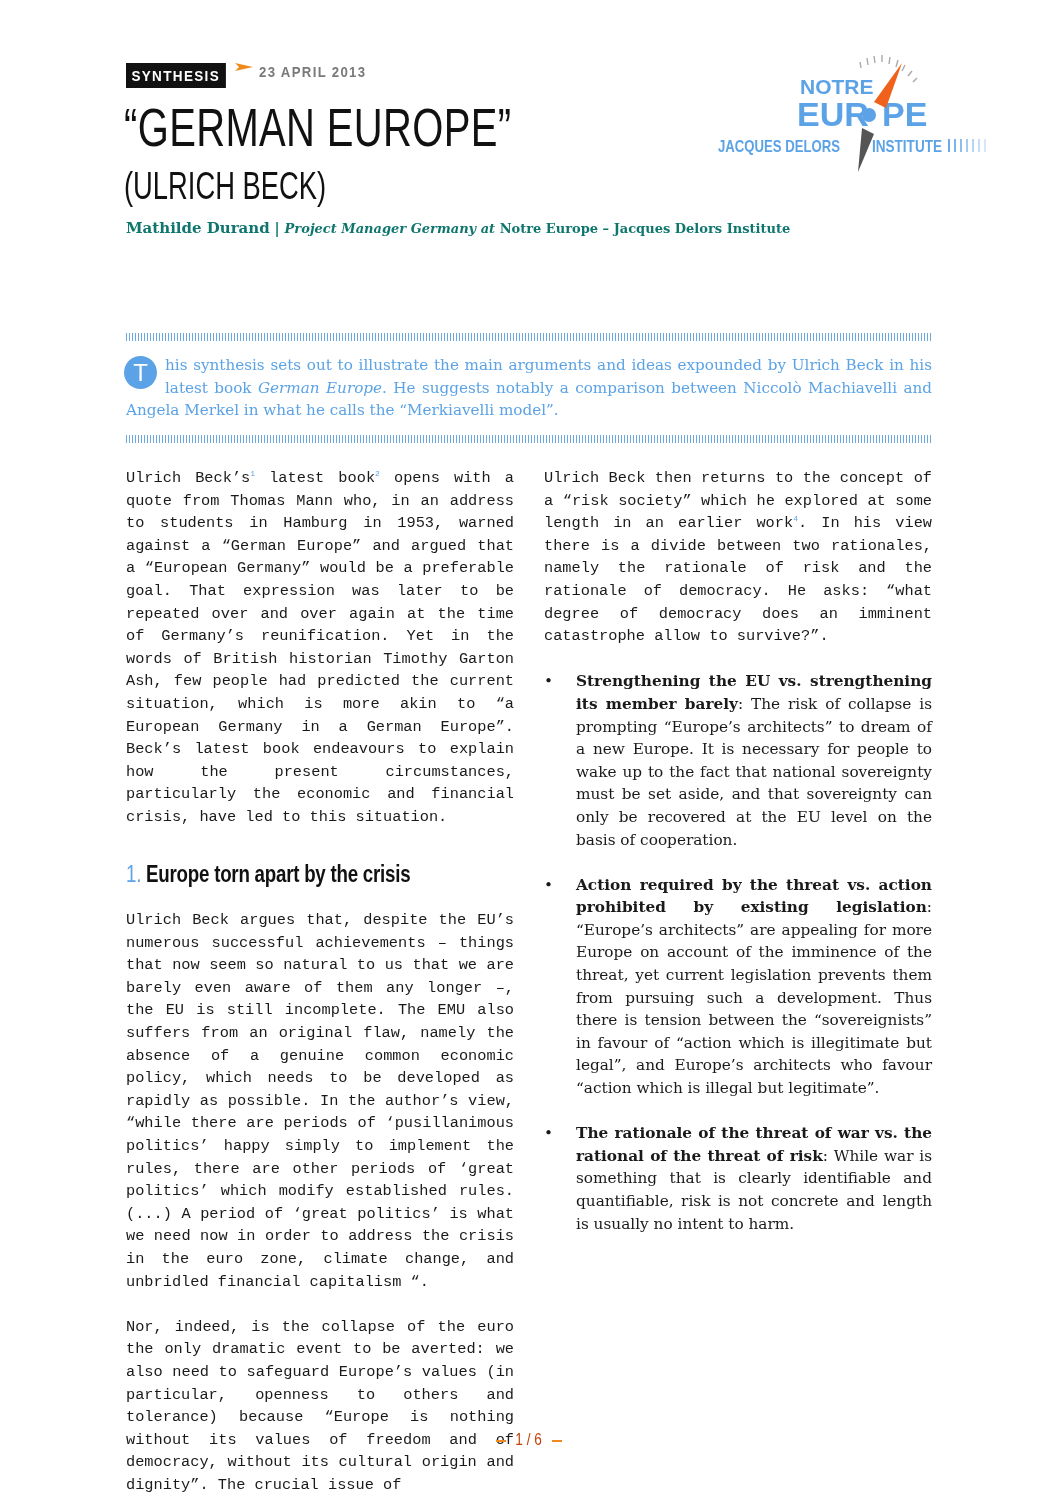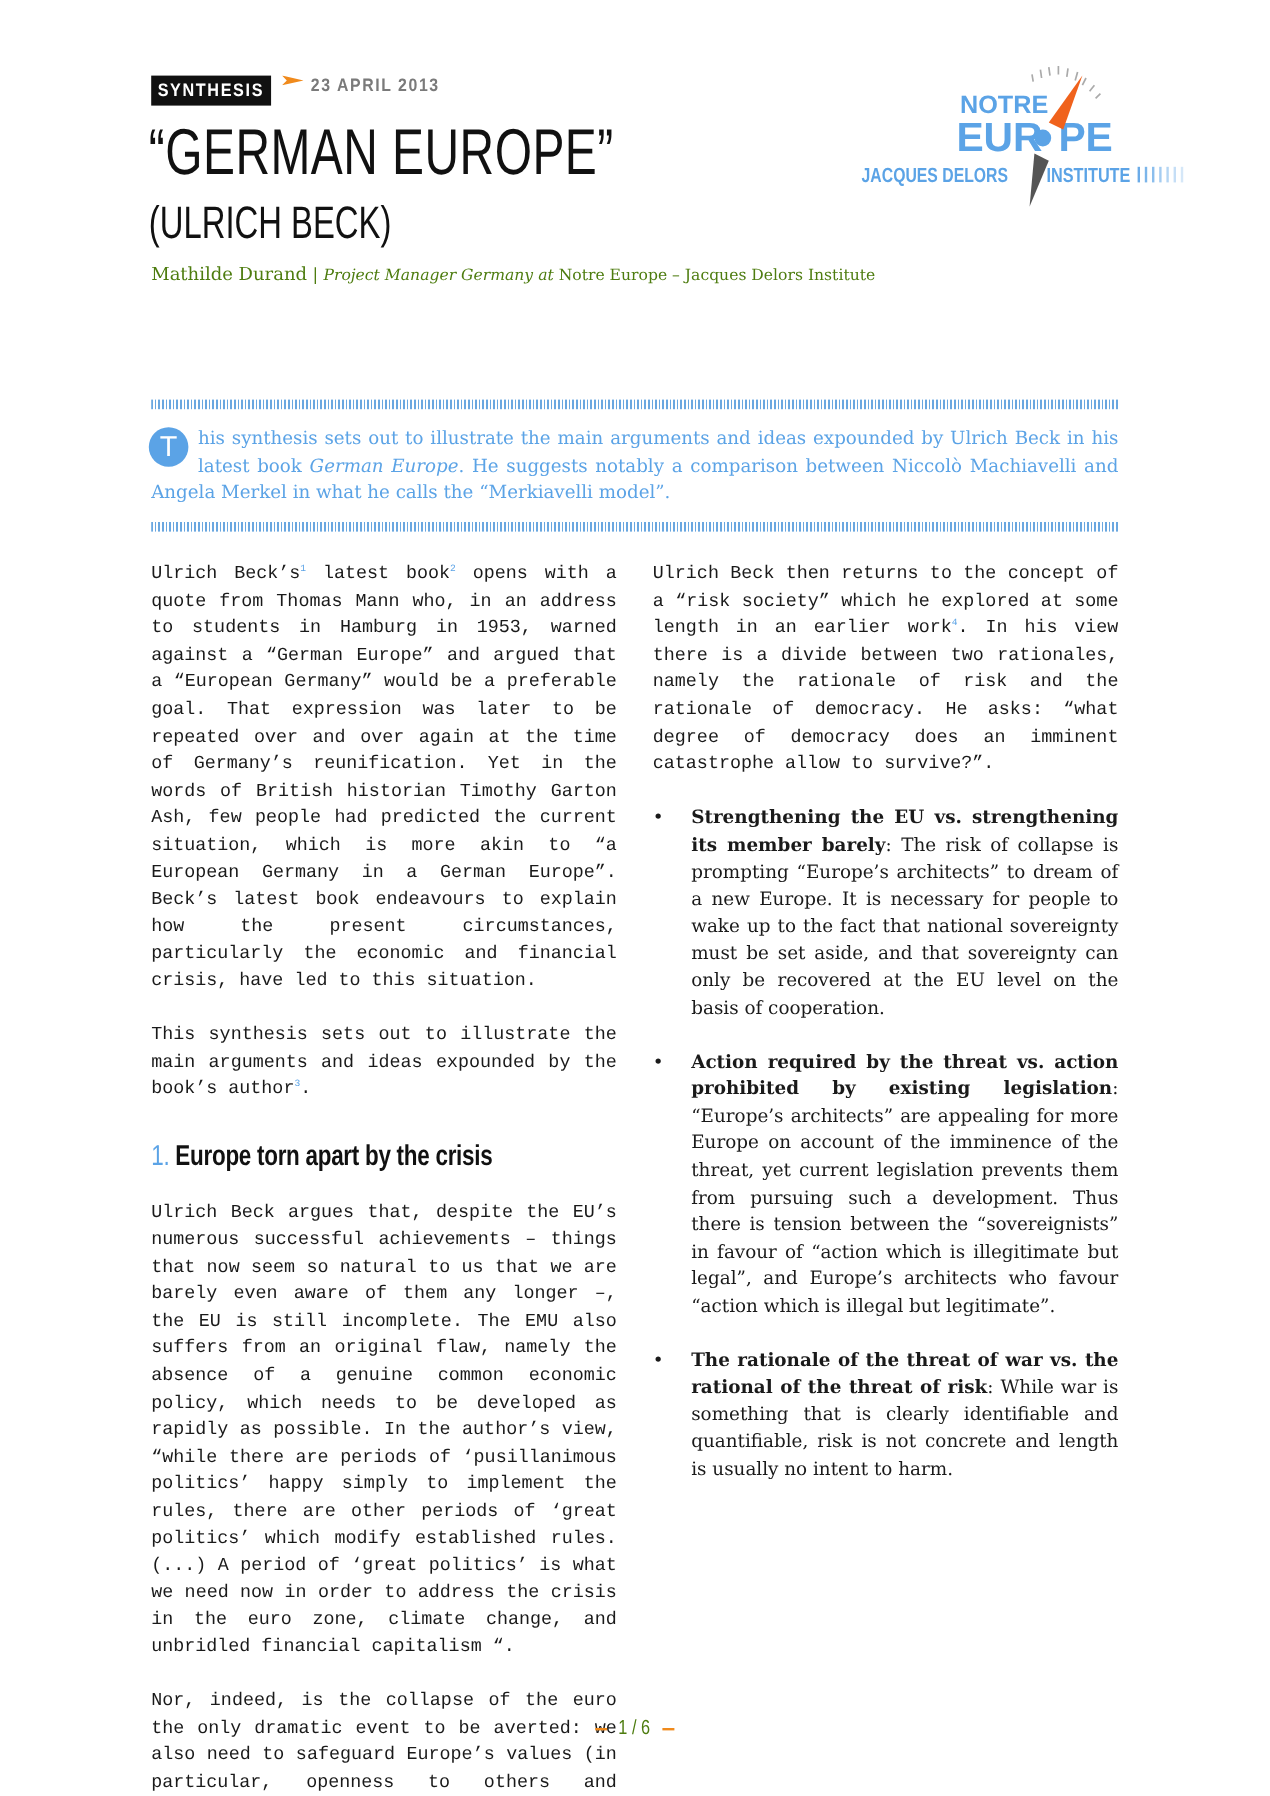--- a/index.html
+++ b/index.html
@@ -3,37 +3,37 @@
 <meta charset="utf-8">
 <style>
   html, body { margin:0; padding:0; background:#fff; }
   body { width:1058px; height:1497px; position:relative; overflow:hidden; font-family:"DejaVu Serif", serif; color:#1a1a1a; }
   .header-row { position:absolute; left:126px; top:63px; height:27px; display:flex; align-items:flex-start; }
   .tag { background:#111; color:#fff; font-family:"Liberation Sans", sans-serif; font-weight:bold; font-size:15px; letter-spacing:1.5px; padding:4px 6px; transform:scaleX(0.9); transform-origin:left; }
   .arrow { width:18px; height:8px; margin-left:-2px; margin-right:6px; }
   .date { font-family:"Liberation Sans", sans-serif; font-weight:bold; color:#7a7a7a; font-size:15px; letter-spacing:1.5px; transform:scaleX(0.88); transform-origin:left; }
   .title { position:absolute; left:124px; top:96px; font-family:"Liberation Sans", sans-serif; font-size:54px; line-height:62px; color:#111; transform:scaleX(0.74); transform-origin:left; white-space:nowrap; letter-spacing:0.5px; }
   .subtitle { position:absolute; left:124px; top:163px; font-family:"Liberation Sans", sans-serif; font-size:38px; line-height:46px; color:#111; transform:scaleX(0.72); transform-origin:left; white-space:nowrap; }
-  .author { position:absolute; left:126px; top:219px; font-size:14px; color:#4d7c0f; white-space:nowrap; font-family:"DejaVu Serif", serif; }
+  .author { position:absolute; left:126px; top:219px; font-size:14px; color:#0f766e; white-space:nowrap; font-family:"DejaVu Serif", serif;font-weight:bold; }
   .author .name { font-size:15px; }
   .author .role { font-style:italic; font-size:13px; }
   .author .org { font-size:13px; }
   .logo { position:absolute; left:712px; top:48px; width:280px; height:130px; }
   .dotted { position:absolute; left:126px; width:806px; height:8px; background:repeating-linear-gradient(90deg,#6aa7e0 0 1.3px,transparent 1.3px 3px); }
   .abstract { position:absolute; left:126px; top:354px; width:806px; font-size:15.2px; line-height:22.6px; color:#5ba3e6; text-align:justify; }
   .dropcap { float:left; width:33px; height:33px; border-radius:50%; background:#5ba3e6; color:#fff; font-family:"Liberation Sans", sans-serif; font-size:24px; line-height:33px; text-align:center; margin:2px 8px 0 -2px; }
   .col { position:absolute; width:388px; font-size:15.3px; line-height:22.6px; text-align:justify; color:#1a1a1a; }
   .col p { margin:0 0 22.6px 0;font-family:Liberation Mono, monospace; }
   sup { color:#5ba3e6; font-size:8px; line-height:0; }
   .section { font-family:"Liberation Sans", sans-serif; font-size:24px; font-weight:bold; color:#111; margin:34px 0 24px 0; transform:scaleX(0.78); transform-origin:left; white-space:nowrap; letter-spacing:-0.3px; }
   .section .num { color:#5ba3e6; font-weight:normal; }
   ul.bullets { list-style:none; margin:0; padding:0; }
   ul.bullets li { position:relative; padding-left:32px; margin-bottom:22.6px; }
   ul.bullets li .b { position:absolute; left:0; top:0; }
-  .pagenum { position:absolute; left:0; width:1058px; top:1430px; text-align:center; font-family:"Liberation Sans", sans-serif; font-size:17px; color:#4d7c0f; }
+  .pagenum { position:absolute; left:0; width:1058px; top:1430px; text-align:center; font-family:"Liberation Sans", sans-serif; font-size:17px; color:#c2410c; }
   .pagenum .dash { display:inline-block; width:10px; height:2px; background:#f08a1c; vertical-align:middle; margin:0 6px; }
   .pagenum span.t { display:inline-block; transform:scaleX(0.8); }
 </style>
 </head>
 <body>
 
 <div class="header-row">
   <span class="tag">SYNTHESIS</span>
   <svg class="arrow" viewBox="0 0 18 8">
       <polygon points="0,0 18,4 0,8 4,4" fill="#f08a1c"></polygon>
@@ -82,21 +82,20 @@
 <div class="dotted" style="top:333px;"></div>
 
 <div class="abstract">
   <span class="dropcap">T</span><span>his synthesis sets out to illustrate the main arguments and ideas expounded by Ulrich Beck in his latest book </span><em>German Europe</em><span>. He suggests notably a comparison between Niccolò Machiavelli and Angela Merkel in what he calls the “Merkiavelli model”.</span>
 </div>
 
 <div class="dotted" style="top:435px;"></div>
 
 <div class="col" style="left:126px; top:467px;">
   <p><span>Ulrich Beck’s</span><sup>1</sup><span> latest book</span><sup>2</sup><span> opens with a quote from Thomas Mann who, in an address to students in Hamburg in 1953, warned against a “German Europe” and argued that a “European Germany” would be a preferable goal. That expression was later to be repeated over and over again at the time of Germany’s reunification. Yet in the words of British historian Timothy Garton Ash, few people had predicted the current situation, which is more akin to “a European Germany in a German Europe”. Beck’s latest book endeavours to explain how the present circumstances, particularly the economic and financial crisis, have led to this situation.</span></p>
-  <p><span>This synthesis sets out to illustrate the main arguments and ideas expounded by the book’s author</span><sup>3</sup><span>.</span></p>
   <div class="section"><span class="num">1.</span><span> Europe torn apart by the crisis</span></div>
   <p>Ulrich Beck argues that, despite the EU’s numerous successful achievements – things that now seem so natural to us that we are barely even aware of them any longer –, the EU is still incomplete. The EMU also suffers from an original flaw, namely the absence of a genuine common economic policy, which needs to be developed as rapidly as possible. In the author’s view, “while there are periods of ‘pusillanimous politics’ happy simply to implement the rules, there are other periods of ‘great politics’ which modify established rules. (...) A period of ‘great politics’ is what we need now in order to address the crisis in the euro zone, climate change, and unbridled financial capitalism “.</p>
   <p>Nor, indeed, is the collapse of the euro the only dramatic event to be averted: we also need to safeguard Europe’s values (in particular, openness to others and tolerance) because “Europe is nothing without its values of freedom and of democracy, without its cultural origin and dignity”. The crucial issue of</p>
 </div>
 
 <div class="col" style="left:544px; top:467px;">
   <p><span>Ulrich Beck then returns to the concept of a “risk society” which he explored at some length in an earlier work</span><sup>4</sup><span>. In his view there is a divide between two rationales, namely the rationale of risk and the rationale of democracy. He asks: “what degree of democracy does an imminent catastrophe allow to survive?”.</span></p>
   <ul class="bullets">
     <li><span class="b">•</span><strong>Strengthening the EU vs. strengthening its member barely</strong><span>: The risk of collapse is prompting “Europe’s architects” to dream of a new Europe. It is necessary for people to wake up to the fact that national sovereignty must be set aside, and that sovereignty can only be recovered at the EU level on the basis of cooperation.</span></li>
     <li><span class="b">•</span><strong>Action required by the threat vs. action prohibited by existing legislation</strong><span>: “Europe’s architects” are appealing for more Europe on account of the imminence of the threat, yet current legislation prevents them from pursuing such a development. Thus there is tension between the “sovereignists” in favour of “action which is illegitimate but legal”, and Europe’s architects who favour “action which is illegal but legitimate”.</span></li>

